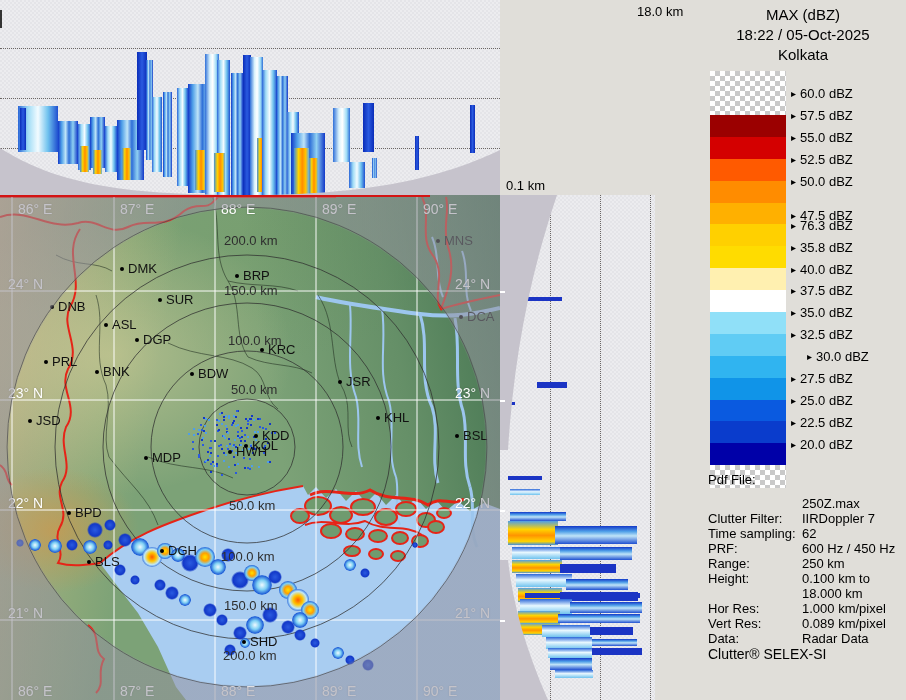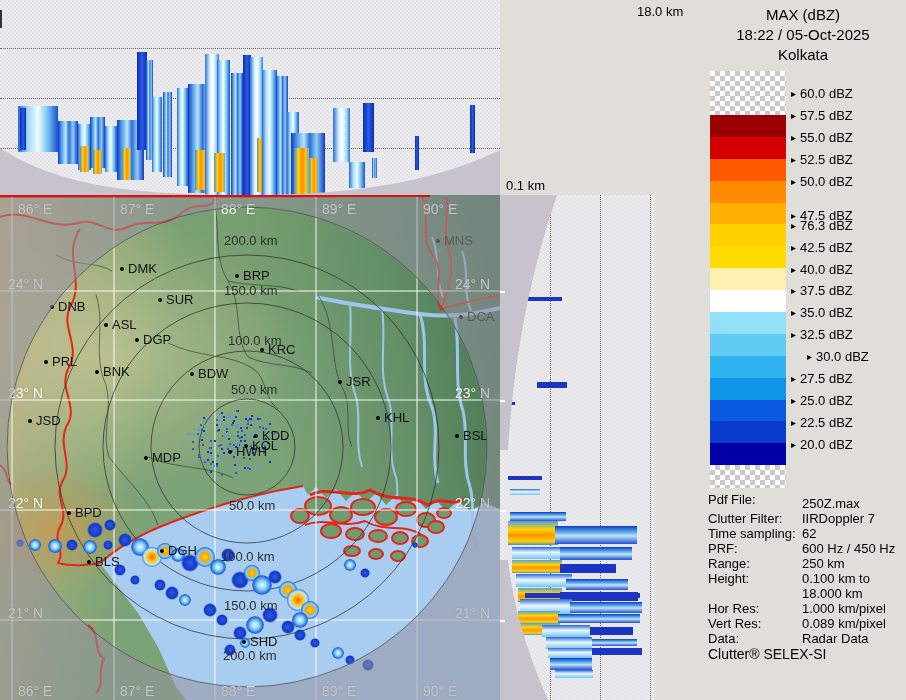--- a/index.html
+++ b/index.html
@@ -517,33 +517,33 @@
         <div class="checker legend-swatch" style="height: 23px;"></div>
       </div>
     <div id="legend-labels" style="position:absolute;left:0;top:0;width:251px;height:480px;">
         <div class="legend-entry" style="left: 136px; top: 86px;"><span class="legend-arrow">▸</span><span>60.0 dBZ</span></div>
         <div class="legend-entry" style="left: 136px; top: 107.94px;"><span class="legend-arrow">▸</span><span>57.5 dBZ</span></div>
         <div class="legend-entry" style="left: 136px; top: 129.88px;"><span class="legend-arrow">▸</span><span>55.0 dBZ</span></div>
         <div class="legend-entry" style="left: 136px; top: 151.82px;"><span class="legend-arrow">▸</span><span>52.5 dBZ</span></div>
         <div class="legend-entry" style="left: 136px; top: 173.76px;"><span class="legend-arrow">▸</span><span>50.0 dBZ</span></div>
         <div class="legend-entry" style="left: 136px; top: 208px;"><span class="legend-arrow">▸</span><span>47.5 dBZ</span></div>
         <div class="legend-entry" style="left: 136px; top: 217.64px;"><span class="legend-arrow">▸</span><span>76.3 dBZ</span></div>
-        <div class="legend-entry" style="left: 136px; top: 239.58px;"><span class="legend-arrow">▸</span><span>42.5 dBZ</span></div>
+        <div class="legend-entry" style="left: 136px; top: 239.58px;"><span class="legend-arrow">▸</span><span>35.8 dBZ</span></div>
         <div class="legend-entry" style="left: 136px; top: 261.52px;"><span class="legend-arrow">▸</span><span>40.0 dBZ</span></div>
         <div class="legend-entry" style="left: 136px; top: 283.46px;"><span class="legend-arrow">▸</span><span>37.5 dBZ</span></div>
         <div class="legend-entry" style="left: 136px; top: 305.4px;"><span class="legend-arrow">▸</span><span>35.0 dBZ</span></div>
         <div class="legend-entry" style="left: 136px; top: 327.34px;"><span class="legend-arrow">▸</span><span>32.5 dBZ</span></div>
         <div class="legend-entry" style="left: 152px; top: 349.28px;"><span class="legend-arrow">▸</span><span>30.0 dBZ</span></div>
         <div class="legend-entry" style="left: 136px; top: 371.22px;"><span class="legend-arrow">▸</span><span>27.5 dBZ</span></div>
         <div class="legend-entry" style="left: 136px; top: 393.16px;"><span class="legend-arrow">▸</span><span>25.0 dBZ</span></div>
         <div class="legend-entry" style="left: 136px; top: 415.1px;"><span class="legend-arrow">▸</span><span>22.5 dBZ</span></div>
         <div class="legend-entry" style="left: 136px; top: 437.04px;"><span class="legend-arrow">▸</span><span>20.0 dBZ</span></div>
       </div>
     <div id="meta-rows" style="position:absolute;left:-655px;top:0;width:906px;height:700px;">
-        <div class="meta-label" style="top: 492px;">Pdf File:</div>
+        <div class="meta-label" style="top: 472px;">Pdf File:</div>
         <div class="meta-value" style="top: 496px;">250Z.max</div>
         <div class="meta-label" style="top: 511px;">Clutter Filter:</div>
         <div class="meta-value" style="top: 511px;">IIRDoppler 7</div>
         <div class="meta-label" style="top: 526px;">Time sampling:</div>
         <div class="meta-value" style="top: 526px;">62</div>
         <div class="meta-label" style="top: 541px;">PRF:</div>
         <div class="meta-value" style="top: 541px;">600 Hz / 450 Hz</div>
         <div class="meta-label" style="top: 556px;">Range:</div>
         <div class="meta-value" style="top: 556px;">250 km</div>
         <div class="meta-label" style="top: 571px;">Height:</div>

